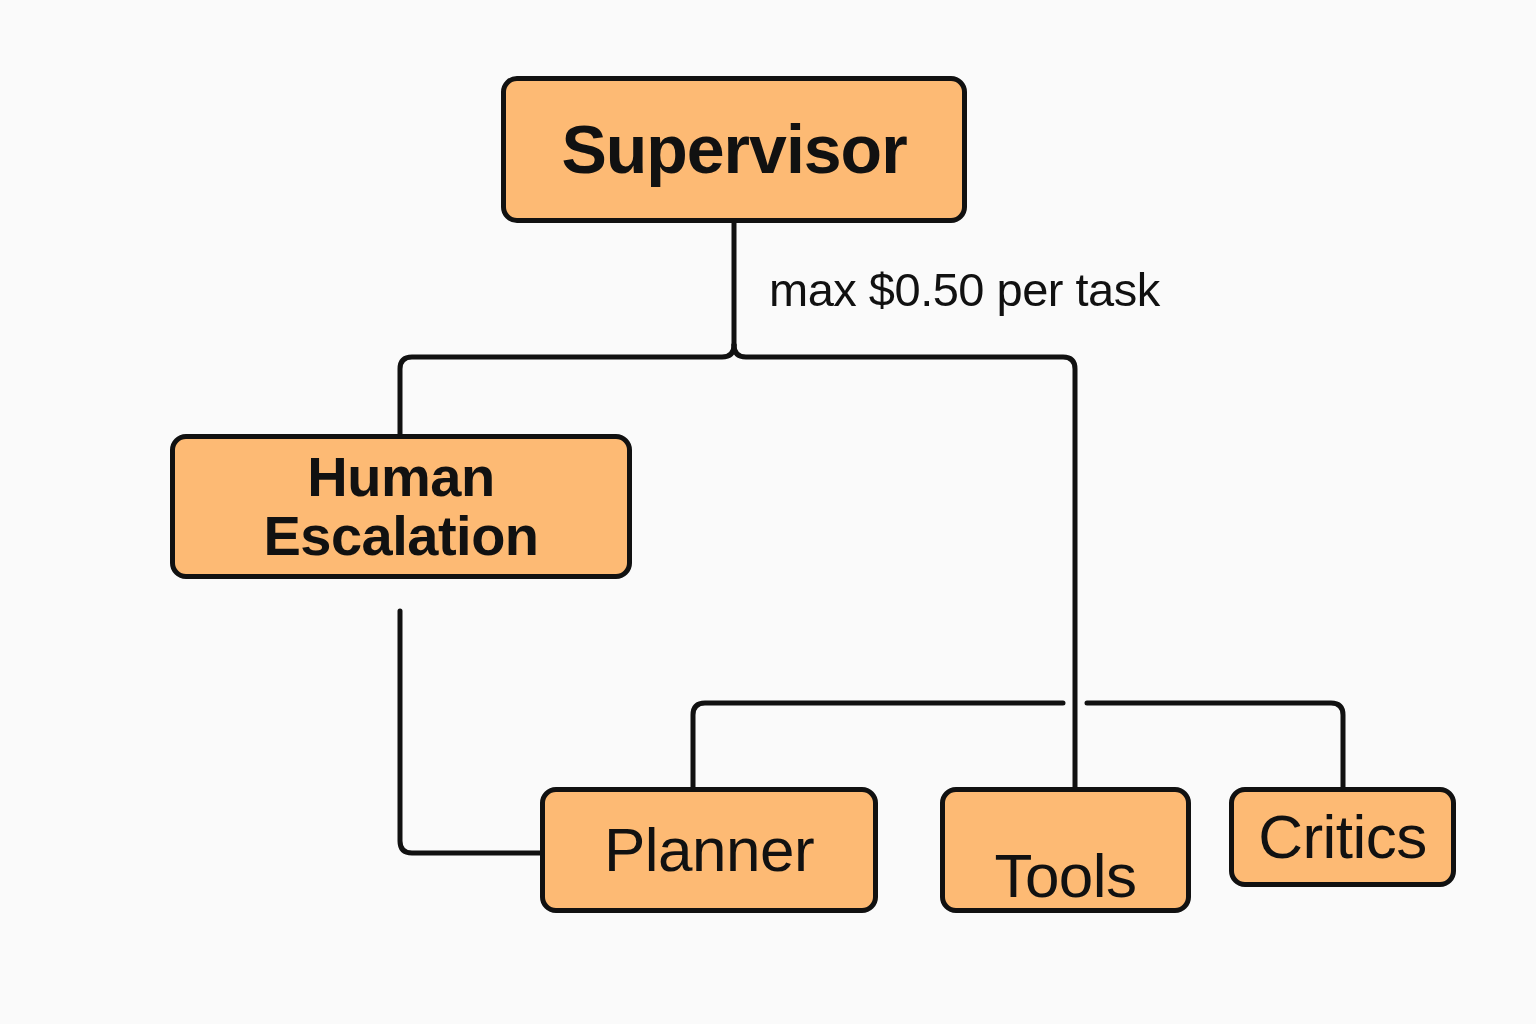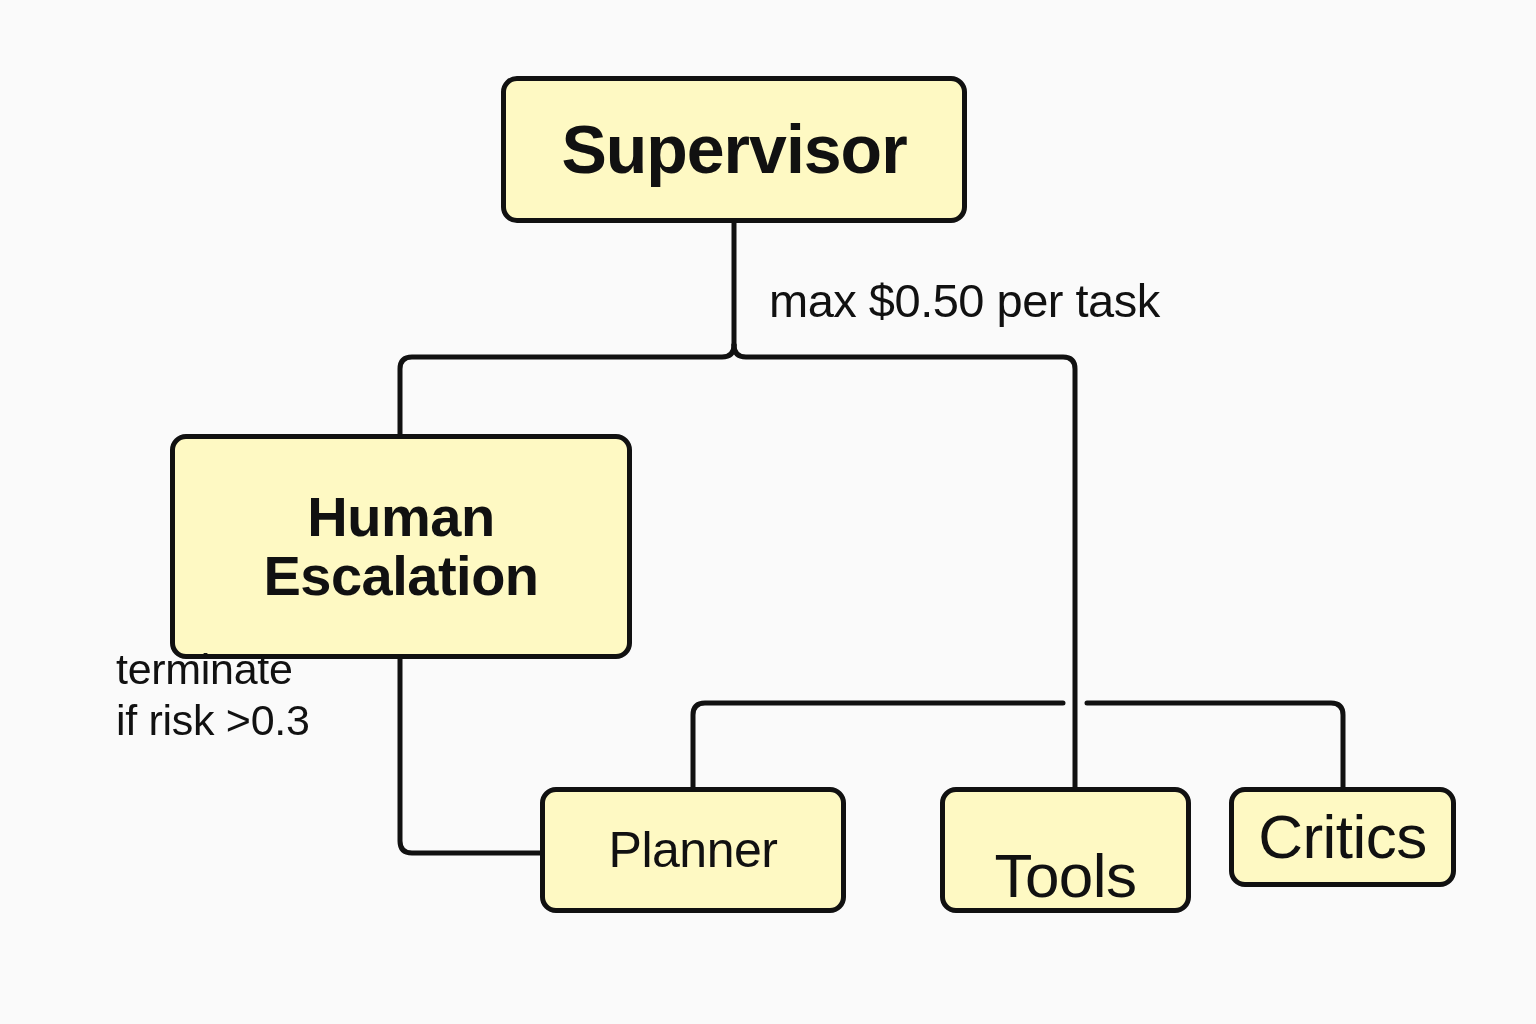--- a/index.html
+++ b/index.html
@@ -26,21 +26,21 @@
     top: 0;
     width: 1536px;
     height: 1024px;
     pointer-events: none;
   }
   .node {
     position: absolute;
     box-sizing: border-box;
     border: 5px solid #111111;
     border-radius: 16px;
-    background: #fef9c3;
+    background: #fdba74;
     display: flex;
     align-items: center;
     justify-content: center;
     text-align: center;
     line-height: 1.05;
     z-index: 2;
   }
   .node-label {
     display: block;
     width: 100%;
@@ -50,28 +50,28 @@
   .node.regular .node-label { font-weight: 400; }
 
   #node-supervisor {
     left: 501px; top: 76px;
     width: 466px; height: 147px;
     font-size: 68px;
     letter-spacing: -1px;
   }
   #node-human-escalation {
     left: 170px; top: 434px;
-    width: 462px; height: 225px;
+    width: 462px; height: 145px;
     font-size: 56px;
     letter-spacing: -0.5px;
   }
   #node-planner {
     left: 540px; top: 787px;
-    width: 306px; height: 126px;
-    font-size: 50px;
+    width: 338px; height: 126px;
+    font-size: 62px;
     letter-spacing: -0.5px;
   }
   #node-tools {
     left: 940px; top: 787px;
     width: 251px; height: 126px;
     font-size: 62px;
     letter-spacing: -0.5px;
     align-items: flex-end;
   }
   #node-critics {
@@ -88,21 +88,20 @@
     line-height: 1.18;
     white-space: pre-line;
     z-index: 3;
   }
   #edge-label-cost {
     left: 769px;
     top: 262px;
     font-size: 47px;
     letter-spacing: -0.5px;
     text-align: center;
-    margin-top: 11px;
   }
   #edge-label-terminate {
     left: 116px;
     top: 644px;
     font-size: 43px;
     letter-spacing: -0.3px;
     text-align: left;
   }
 </style>
 </head>
@@ -142,16 +141,14 @@
   <div class="node regular" id="node-tools">
     <span class="node-label">Tools</span>
   </div>
 
   <div class="node regular" id="node-critics">
     <span class="node-label">Critics</span>
   </div>
 
   <div class="edge-label" id="edge-label-cost">max $0.50 per task</div>
 
-  <div class="edge-label" id="edge-label-terminate">terminate
-if risk &gt;0.3</div>
 
 </div>
 
 </body></html>

